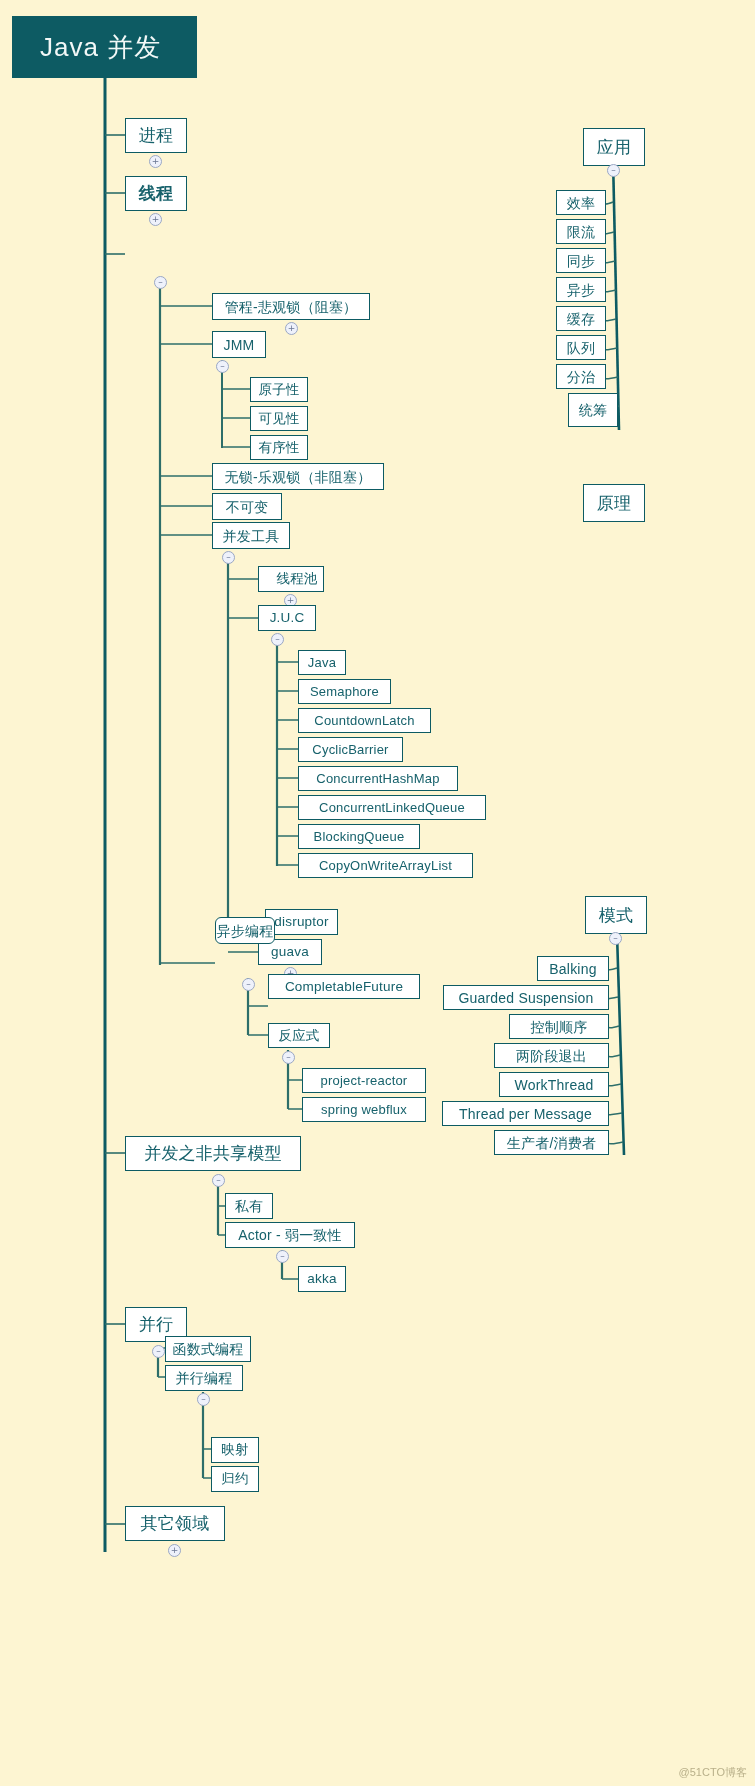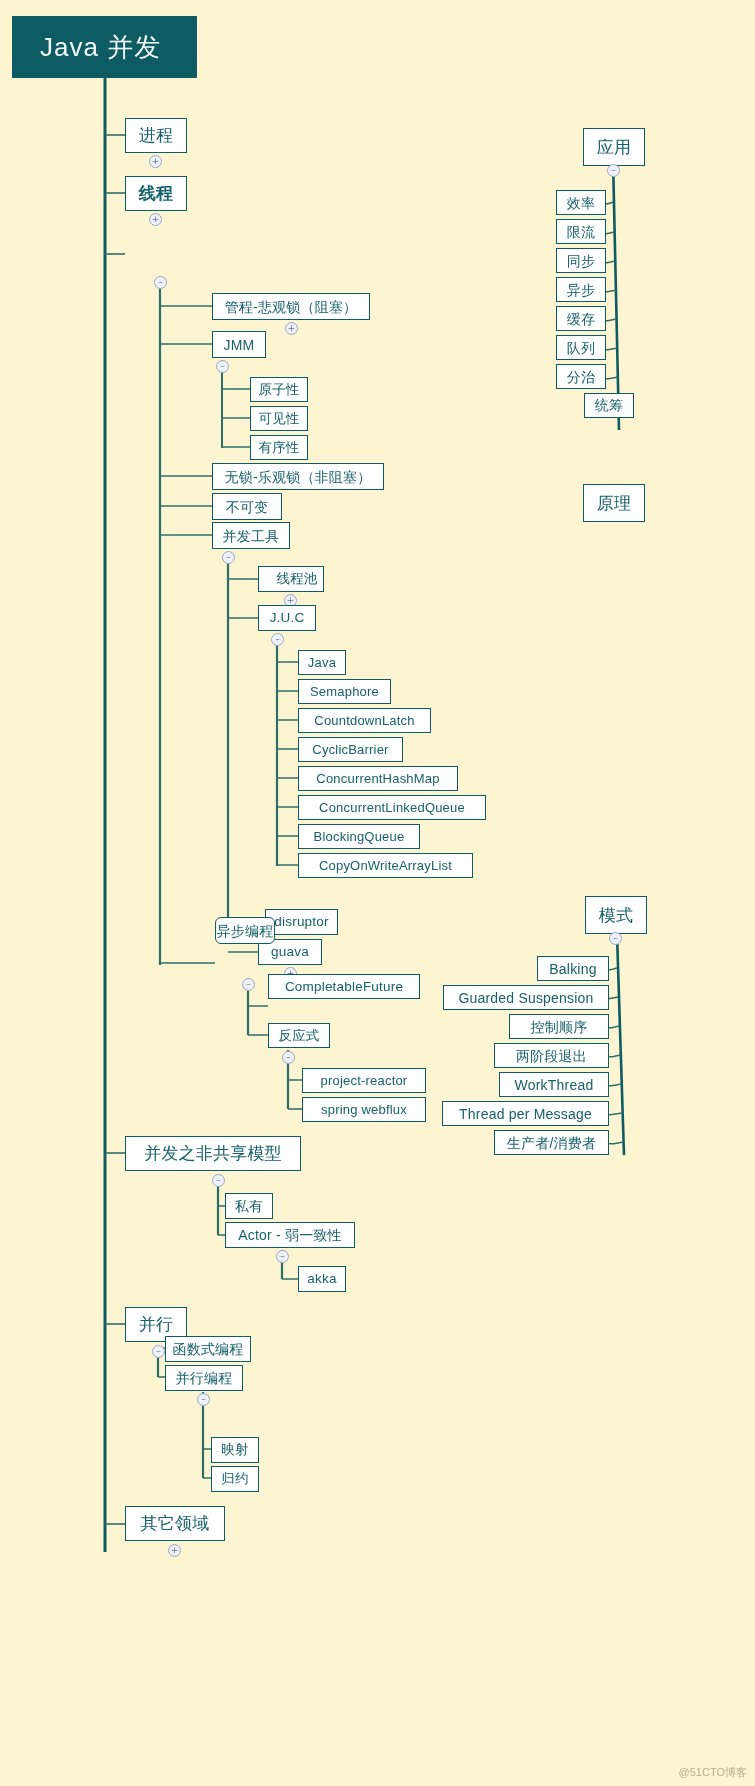--- a/index.html
+++ b/index.html
@@ -274,21 +274,21 @@
   <div class="node lvl1" style="left:583px; top:128px; width:62px; height:38px;">应用</div>
   <div class="toggle" style="left:607px; top:164px;">–</div>
 
   <div class="node lvl2" style="left:556px; top:190px; width:50px; height:25px;">效率</div>
   <div class="node lvl2" style="left:556px; top:219px; width:50px; height:25px;">限流</div>
   <div class="node lvl2" style="left:556px; top:248px; width:50px; height:25px;">同步</div>
   <div class="node lvl2" style="left:556px; top:277px; width:50px; height:25px;">异步</div>
   <div class="node lvl2" style="left:556px; top:306px; width:50px; height:25px;">缓存</div>
   <div class="node lvl2" style="left:556px; top:335px; width:50px; height:25px;">队列</div>
   <div class="node lvl2" style="left:556px; top:364px; width:50px; height:25px;">分治</div>
-  <div class="node lvl2" style="left:584px; top:393px; width:50px; height:25px;font-family:Liberation Mono, monospace;">统筹</div>
+  <div class="node lvl2" style="left:568px; top:393px; width:50px; height:34px;">统筹</div>
 
   <div class="node lvl1" style="left:583px; top:484px; width:62px; height:38px;">原理</div>
 
   <div class="node lvl1" style="left:585px; top:896px; width:62px; height:38px;">模式</div>
   <div class="toggle" style="left:609px; top:932px;">–</div>
 
   <div class="node lvl2" style="left:537px; top:956px; width:72px; height:25px;">Balking</div>
   <div class="node lvl2" style="left:443px; top:985px; width:166px; height:25px;">Guarded Suspension</div>
   <div class="node lvl2" style="left:509px; top:1014px; width:100px; height:25px;">控制顺序</div>
   <div class="node lvl2" style="left:494px; top:1043px; width:115px; height:25px;">两阶段退出</div>

